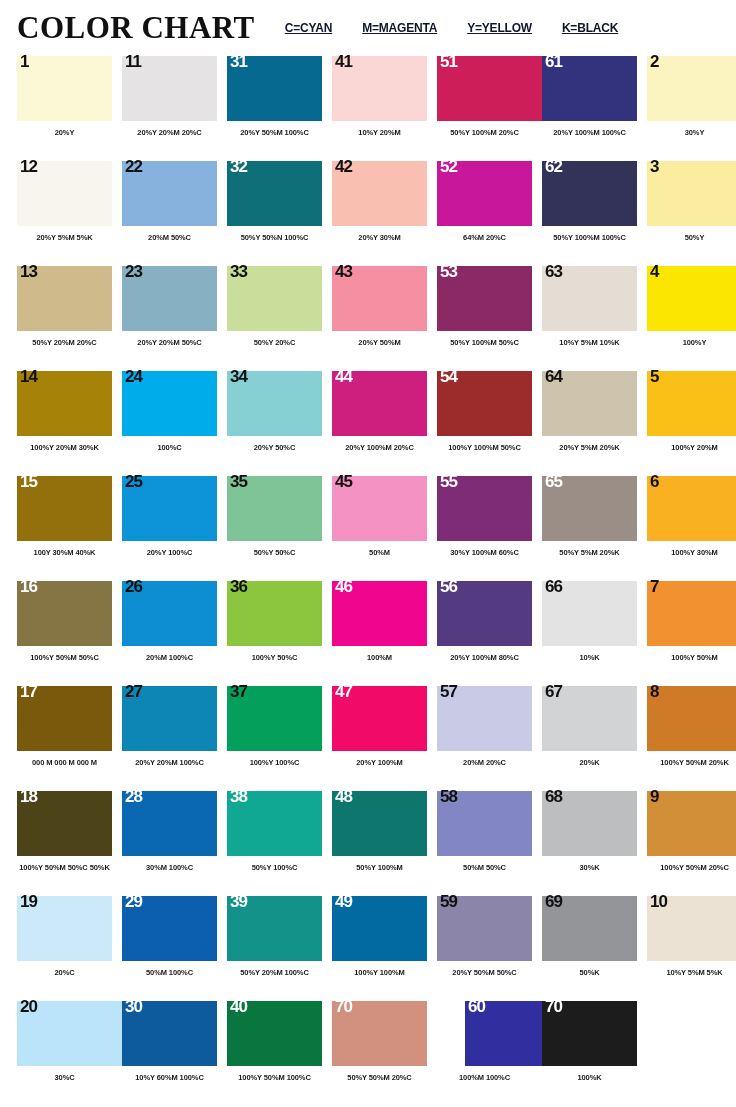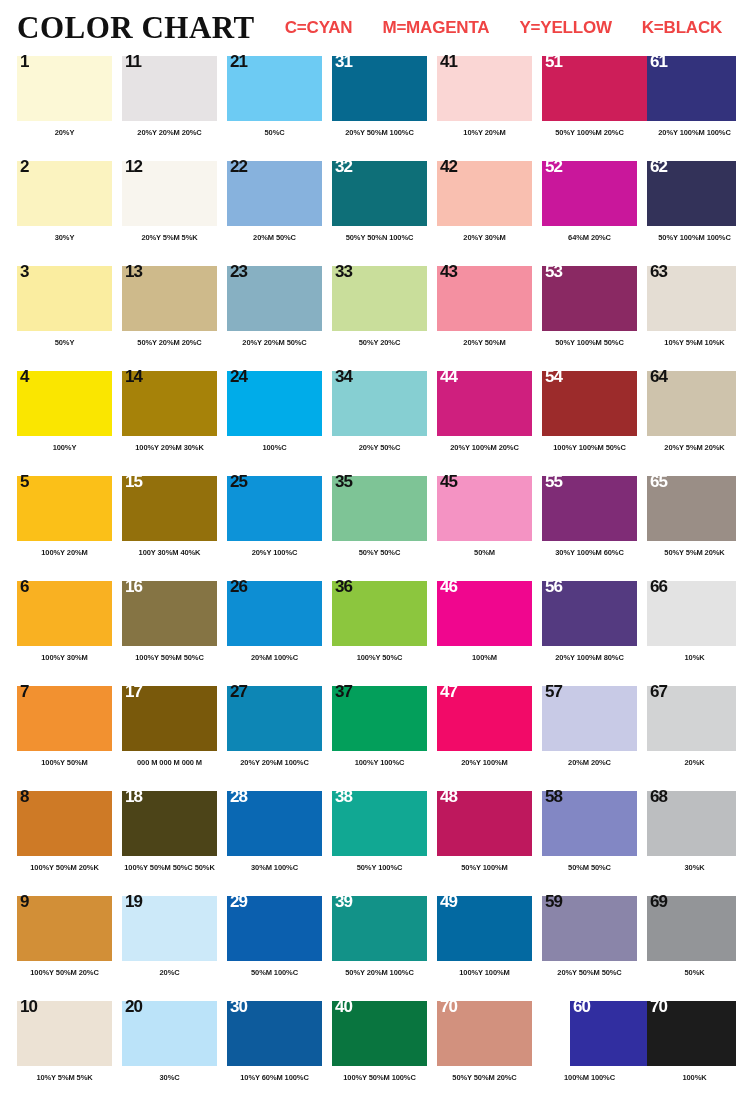--- a/index.html
+++ b/index.html
@@ -33,24 +33,25 @@
   }
   #legend {
     display: flex;
     align-items: center;
     margin-left: 30px;
     gap: 30px;
   }
   .legend-item {
     font-family: "Liberation Sans", sans-serif;
     font-weight: 700;
-    font-size: 17px;
-    color: #ef4444;
+    font-size: 12px;
+    color: #0f172a;
     white-space: nowrap;
     letter-spacing: -0.2px;
+    text-decoration: underline;
   }
 
   
   #grid {
     display: grid;
     grid-template-columns: repeat(7, 105px);
     grid-auto-rows: 105px;
     padding-left: 17px;
     box-sizing: border-box;
   }
@@ -113,26 +114,20 @@
         </div>
         <div class="swatch-caption">20%Y</div>
       </div>
       <div class="cell">
         <div class="swatch" style="background: rgb(230, 227, 228);">
           <div class="swatch-number">11</div>
         </div>
         <div class="swatch-caption">20%Y 20%M 20%C</div>
       </div>
       <div class="cell">
-        <div class="swatch" style="background: rgb(109, 203, 243);">
-          <div class="swatch-number">21</div>
-        </div>
-        <div class="swatch-caption">50%C</div>
-      </div>
-      <div class="cell">
         <div class="swatch" style="background: rgb(6, 105, 143);">
           <div class="swatch-number light">31</div>
         </div>
         <div class="swatch-caption">20%Y 50%M 100%C</div>
       </div>
       <div class="cell">
         <div class="swatch" style="background: rgb(250, 214, 212);">
           <div class="swatch-number">41</div>
         </div>
         <div class="swatch-caption">10%Y 20%M</div>
@@ -419,21 +414,21 @@
         </div>
         <div class="swatch-caption">30%M 100%C</div>
       </div>
       <div class="cell">
         <div class="swatch" style="background: rgb(17, 168, 147);">
           <div class="swatch-number light">38</div>
         </div>
         <div class="swatch-caption">50%Y 100%C</div>
       </div>
       <div class="cell">
-        <div class="swatch" style="background: #be185d; text-decoration: underline;">
+        <div class="swatch" style="background: #0f766e; text-decoration: underline;">
           <div class="swatch-number light">48</div>
         </div>
         <div class="swatch-caption">50%Y 100%M</div>
       </div>
       <div class="cell">
         <div class="swatch" style="background: rgb(130, 135, 196);">
           <div class="swatch-number">58</div>
         </div>
         <div class="swatch-caption">50%M 50%C</div>
       </div>
@@ -485,21 +480,21 @@
         </div>
         <div class="swatch-caption">50%K</div>
       </div>
       <div class="cell">
         <div class="swatch" style="background: rgb(236, 226, 212);">
           <div class="swatch-number">10</div>
         </div>
         <div class="swatch-caption">10%Y 5%M 5%K</div>
       </div>
       <div class="cell">
-        <div class="swatch" style="background: rgb(187, 227, 249);">
+        <div class="swatch" style="background: rgb(187, 227, 249); padding-left: 39px;">
           <div class="swatch-number">20</div>
         </div>
         <div class="swatch-caption">30%C</div>
       </div>
       <div class="cell">
         <div class="swatch" style="background: rgb(13, 91, 156);">
           <div class="swatch-number light">30</div>
         </div>
         <div class="swatch-caption">10%Y 60%M 100%C</div>
       </div>

